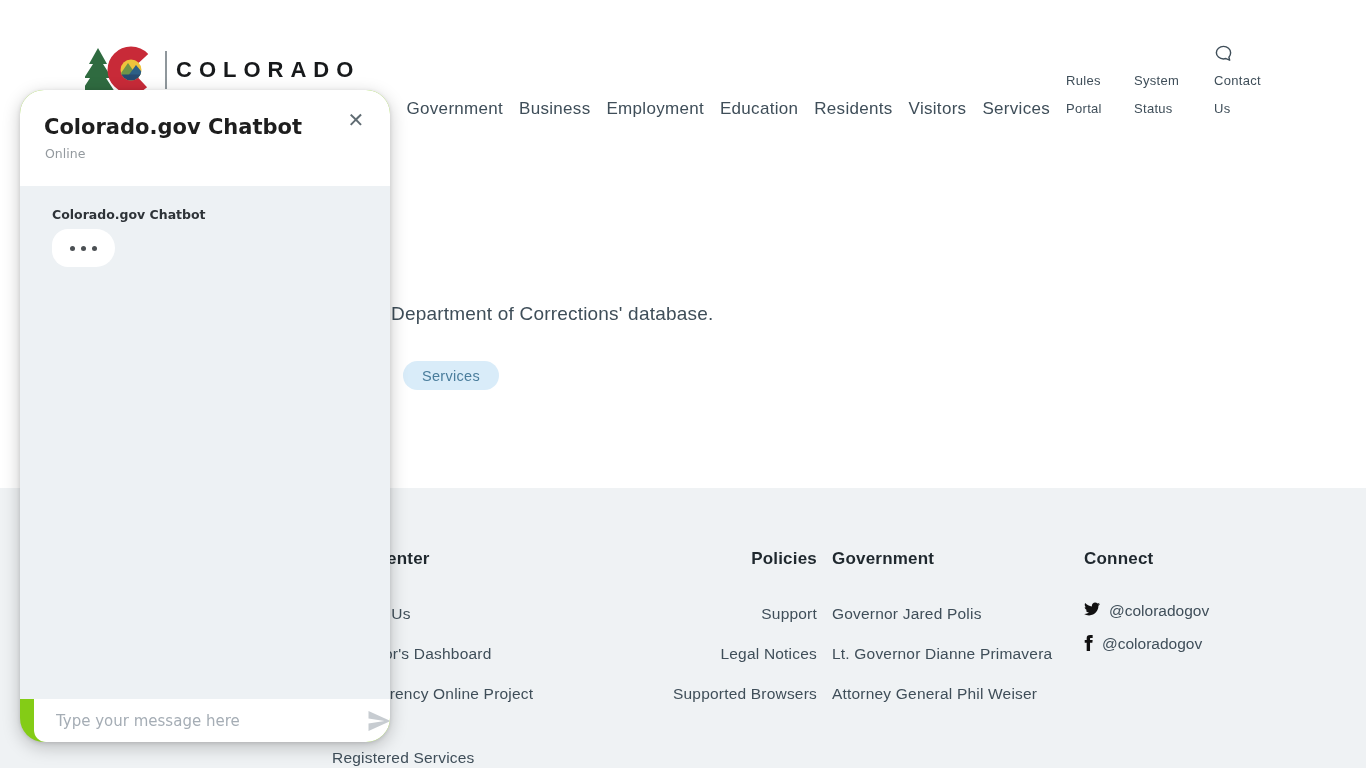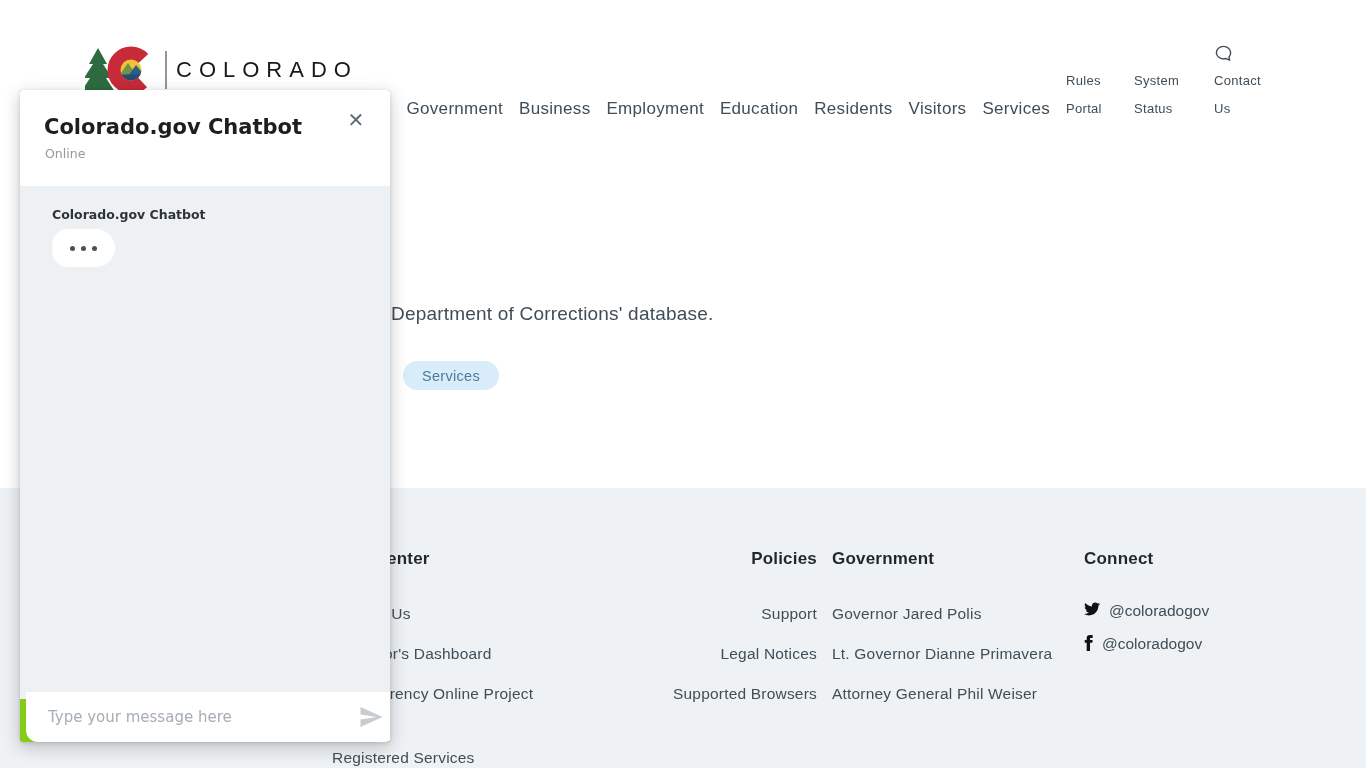--- a/index.html
+++ b/index.html
@@ -5,21 +5,21 @@
   * { margin:0; padding:0; box-sizing:border-box; }
   html,body { width:1366px; height:768px; background:#ffffff; overflow:hidden;
     font-family:"Liberation Sans", sans-serif; }
   .page { position:relative; width:1366px; height:768px; }
 
   
   .site-header { position:absolute; top:0; left:0; width:1366px; height:150px; background:#fff; }
   .logo-wrap { position:absolute; left:85px; top:44px; display:flex; align-items:center; cursor:pointer; }
   .logo-mark { width:80px; height:52px; }
   .logo-divider { width:2px; height:38px; background:#8f979c; margin:0 9px 0 0; }
-  .logo-text { font-size:22px; font-weight:400; letter-spacing:7px; color:#17191b; }
+  .logo-text { font-size:22px; font-weight:700; letter-spacing:7px; color:#17191b; }
 
   .top-nav { position:absolute; top:44px; right:86px; display:flex; align-items:flex-end; gap:16px; }
   .nav-link { font-size:17px; color:#3f4e59; letter-spacing:.3px; line-height:28px; cursor:pointer; white-space:nowrap; }
   .nav-stacked { font-size:13px; color:#3f4e59; letter-spacing:.3px; line-height:28px; cursor:pointer; }
   .nav-stacked.rules { width:52px; }
   .nav-stacked.system { width:64px; }
   .nav-contact { display:flex; flex-direction:column; align-items:flex-start; cursor:pointer; }
   .nav-contact .bubble-icon { margin-bottom:4px; }
   .nav-contact .nav-stacked { width:66px; }
 
@@ -36,34 +36,34 @@
   .f-col.c1 { left:80px; } .f-col.c2 { left:332px; } .f-col.c3 { left:582px;text-align:right; }
   .f-col.c4 { left:832px; } .f-col.c5 { left:1084px; width:220px; }
   .f-head { font-size:17px; font-weight:700; color:#1f282e; letter-spacing:.2px; min-height:20px; }
   .f-list { list-style:none; margin-top:33px; }
   .f-col.c1 .f-list { margin-top:175px; }
   .f-list li { font-size:15.5px; color:#3f4e59; letter-spacing:.2px; line-height:24px; margin-bottom:16px; cursor:pointer; }
   .social-row { display:flex; align-items:flex-start; gap:9px; font-size:15.5px; color:#3f4e59; margin-bottom:15px; cursor:pointer; }
   .social-row svg { flex:0 0 auto; }
 
   
-  .chat-panel { position:absolute; left:20px; top:90px; width:370px; height:652px; border-radius:3px;
+  .chat-panel { position:absolute; left:20px; top:90px; width:370px; height:652px; border-radius:24px;
     background:#84cc16; box-shadow:0 5px 18px rgba(0,0,0,.22), 0 1px 4px rgba(0,0,0,.12); z-index:10;
     font-family:"DejaVu Sans", sans-serif; overflow:hidden; }
   .chat-header { position:absolute; top:0; left:0; width:100%; height:96px; background:#fff; }
   .chat-title { position:absolute; left:24px; top:25px; font-size:21px; font-weight:700; color:#1e1e1e; }
   .chat-status { position:absolute; left:25px; top:56px; font-size:12.5px; color:#93999e; }
   .chat-close { position:absolute; right:20px; top:16px; width:28px; height:28px; border:none; background:transparent;
     font-size:20px; color:#5f6b72; cursor:pointer; line-height:28px; text-align:center; font-family:"DejaVu Sans",sans-serif; }
   .chat-body { position:absolute; top:96px; left:0; width:100%; bottom:43px; background:#edf1f4; }
   .msg-sender { position:absolute; left:32px; top:21px; font-size:12.5px; font-weight:600; color:#2e3338; }
   .typing-bubble { position:absolute; left:32px; top:43px; width:63px; height:38px; background:#fff;
     border-radius:17px 20px 20px 17px; display:flex; align-items:center; justify-content:center; gap:6px; }
   .typing-bubble .dot { width:5px; height:5px; border-radius:50%; background:#4b5054; display:inline-block; }
-  .chat-inputbar { position:absolute; left:6px; bottom:0; width:100%; height:50px; background:#fff;
+  .chat-inputbar { position:absolute; left:14px; bottom:0; width:100%; height:43px; background:#fff;
     border-radius:0 0 12px 12px; display:flex; align-items:center;justify-content:space-between; }
   .chat-input { flex:1; border:none; outline:none; background:transparent; padding:0 0 0 22px;
     font-size:15px; color:#333; font-family:"DejaVu Sans", sans-serif; }
   .chat-input::placeholder { color:#a5adb5; }
   .send-btn { width:50px; height:43px; border:none; background:transparent; cursor:pointer;
     display:flex; align-items:center; justify-content:center; }
 </style>
 </head>
 <body>
 

